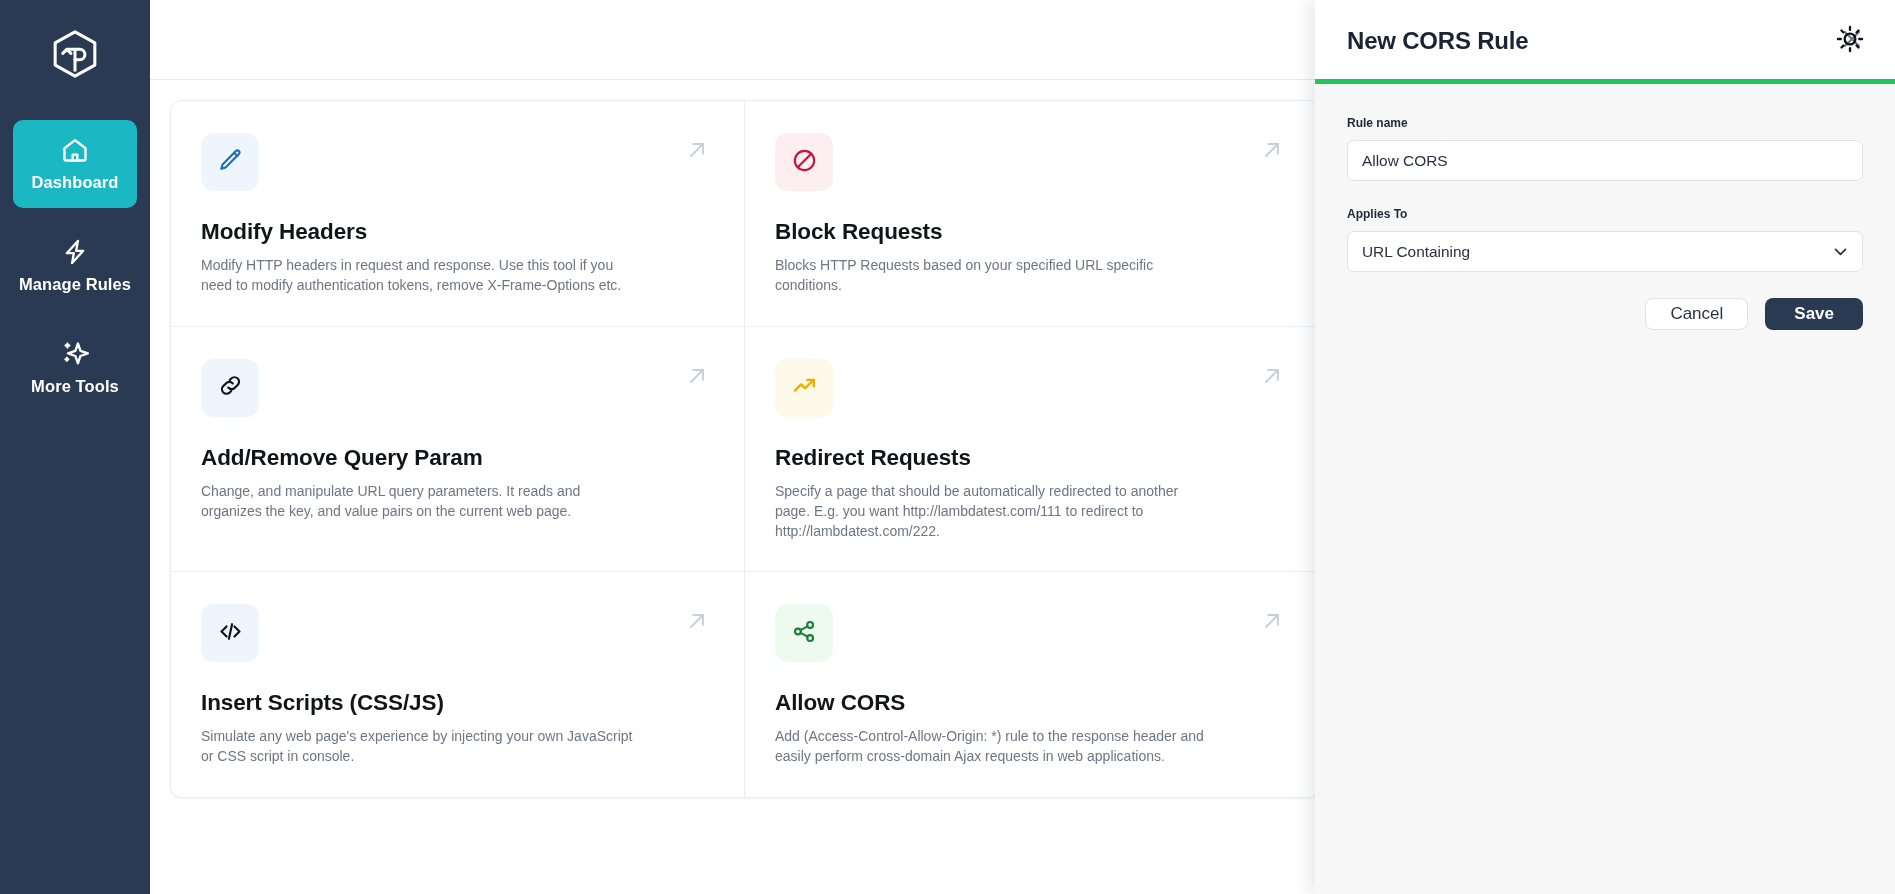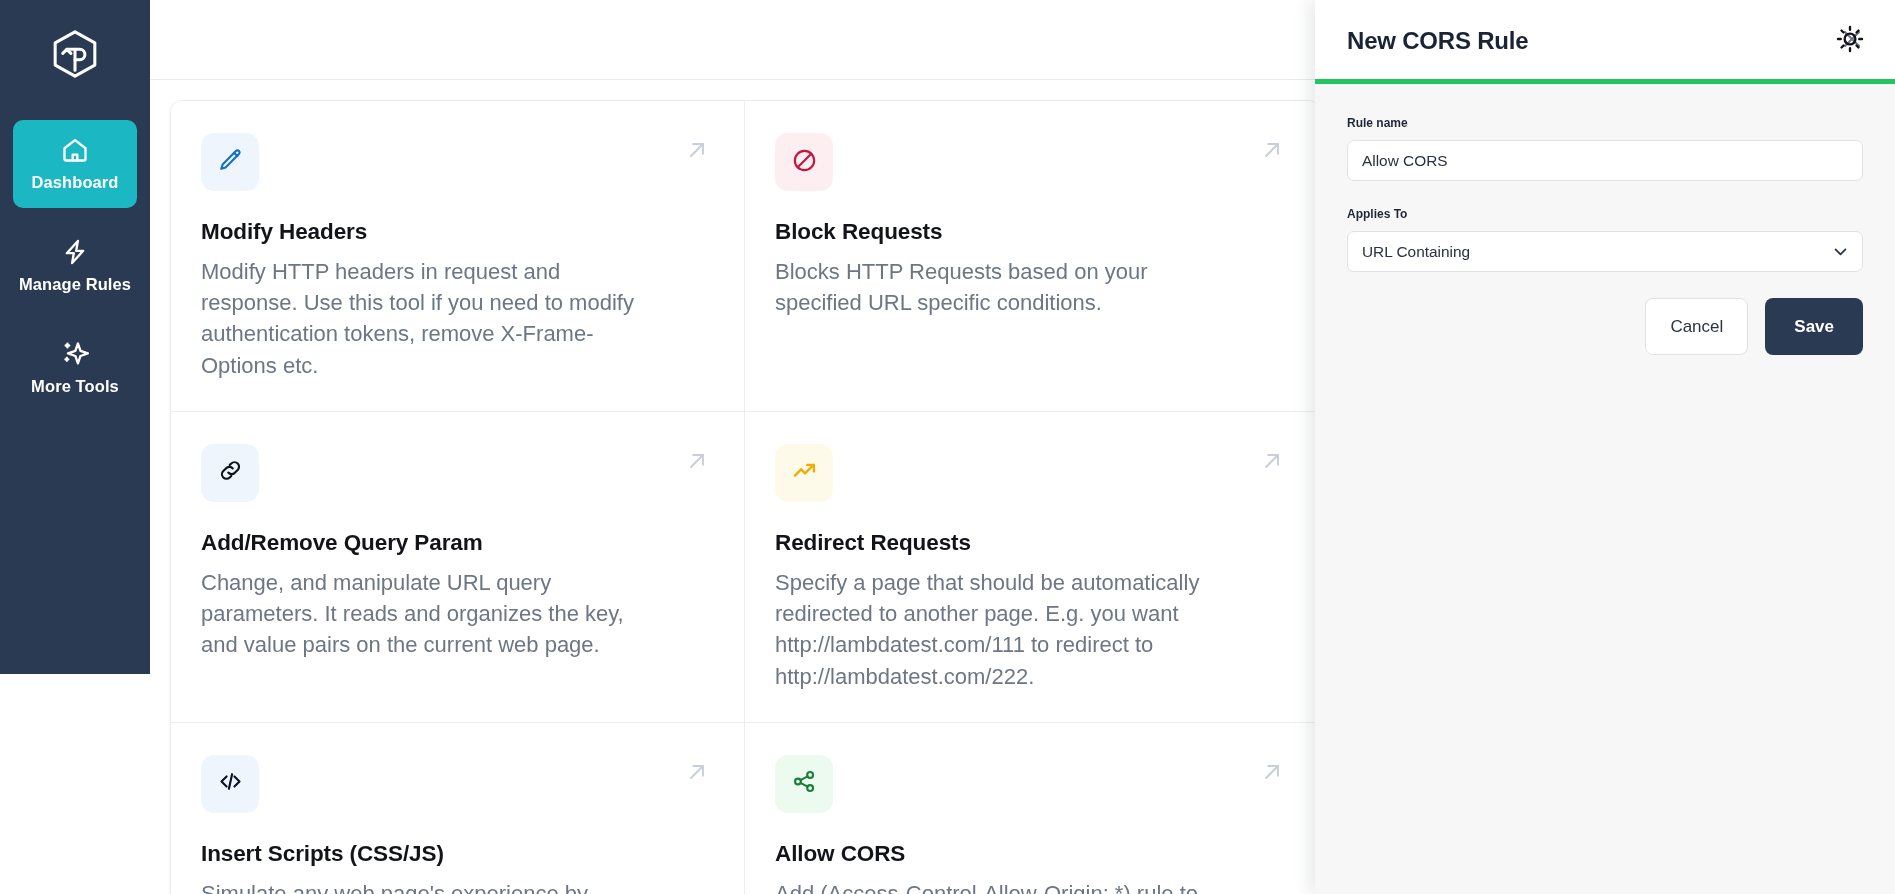--- a/index.html
+++ b/index.html
@@ -6,21 +6,21 @@
   html, body {
     width: 1895px; height: 894px;
     overflow: hidden;
     font-family: "Liberation Sans", sans-serif;
     background: #ffffff;
   }
   .app { position: relative; width: 1895px; height: 894px; display: flex; }
 
   
   .sidebar {
-    width: 150px; height: 674px;
+    width: 150px; height: 894px;
     background: #2b3a53;
     flex: 0 0 150px;
     display: flex; flex-direction: column;
     align-items: center;
     padding-top: 22px;
     position: relative; z-index: 5;
   }
   .logo { width: 64px; height: 64px; display: flex; align-items: center; justify-content: center; margin-bottom: 34px; }
   .nav { width: 100%; display: flex; flex-direction: column; align-items: center; gap: 14px; }
   .nav-item {
@@ -83,21 +83,21 @@
   }
   .card-title {
     margin-top: 28px;
     font-size: 22.5px;
     font-weight: bold;
     color: #12141a;
     letter-spacing: -.1px;
   }
   .card-desc {
     margin-top: 11px;
-    font-size: 22px;
+    font-size: 14px;
     line-height: 1.42;
     color: #6d7684;
     max-width: 440px;
   }
 
   
   .panel {
     position: absolute;
     top: 0; right: 0;
     width: 580px; height: 894px;
@@ -162,21 +162,21 @@
   .select-chevron {
     position: absolute; right: 14px; top: 12px;
     width: 17px; height: 17px;
     color: #26303f; pointer-events: none;
   }
   .panel-actions {
     display: flex; justify-content: flex-end; gap: 17px;
     margin-top: 4px;
   }
   .btn {
-    height: 57px;
+    height: 32px;
     border-radius: 8px;
     font-family: "Liberation Sans", sans-serif;
     font-size: 17px;
     cursor: pointer;
     border: 1px solid transparent;
     padding: 0 24px;
   }
   .btn-cancel {
     background: #ffffff;
     border-color: #dfe2e7;

